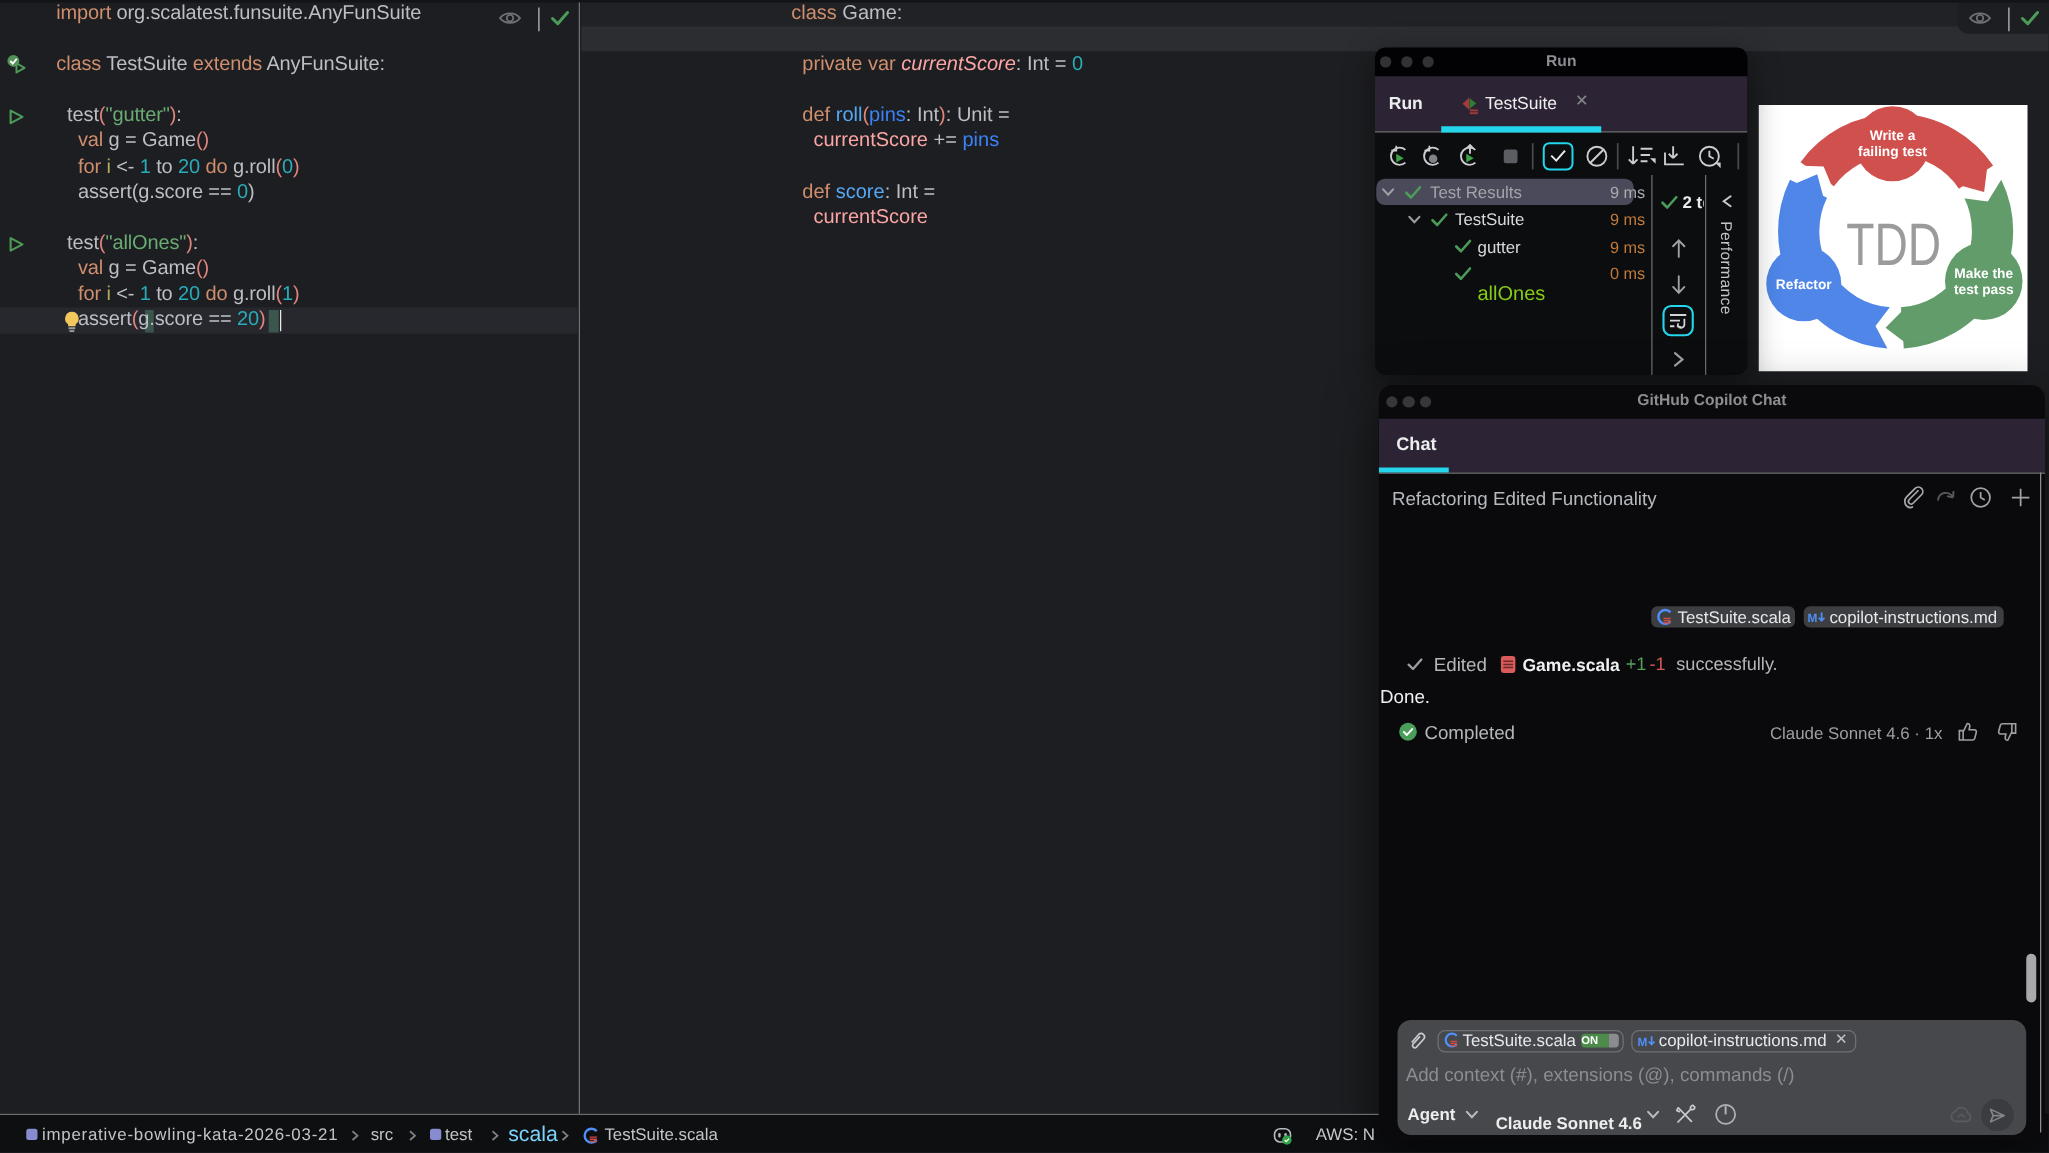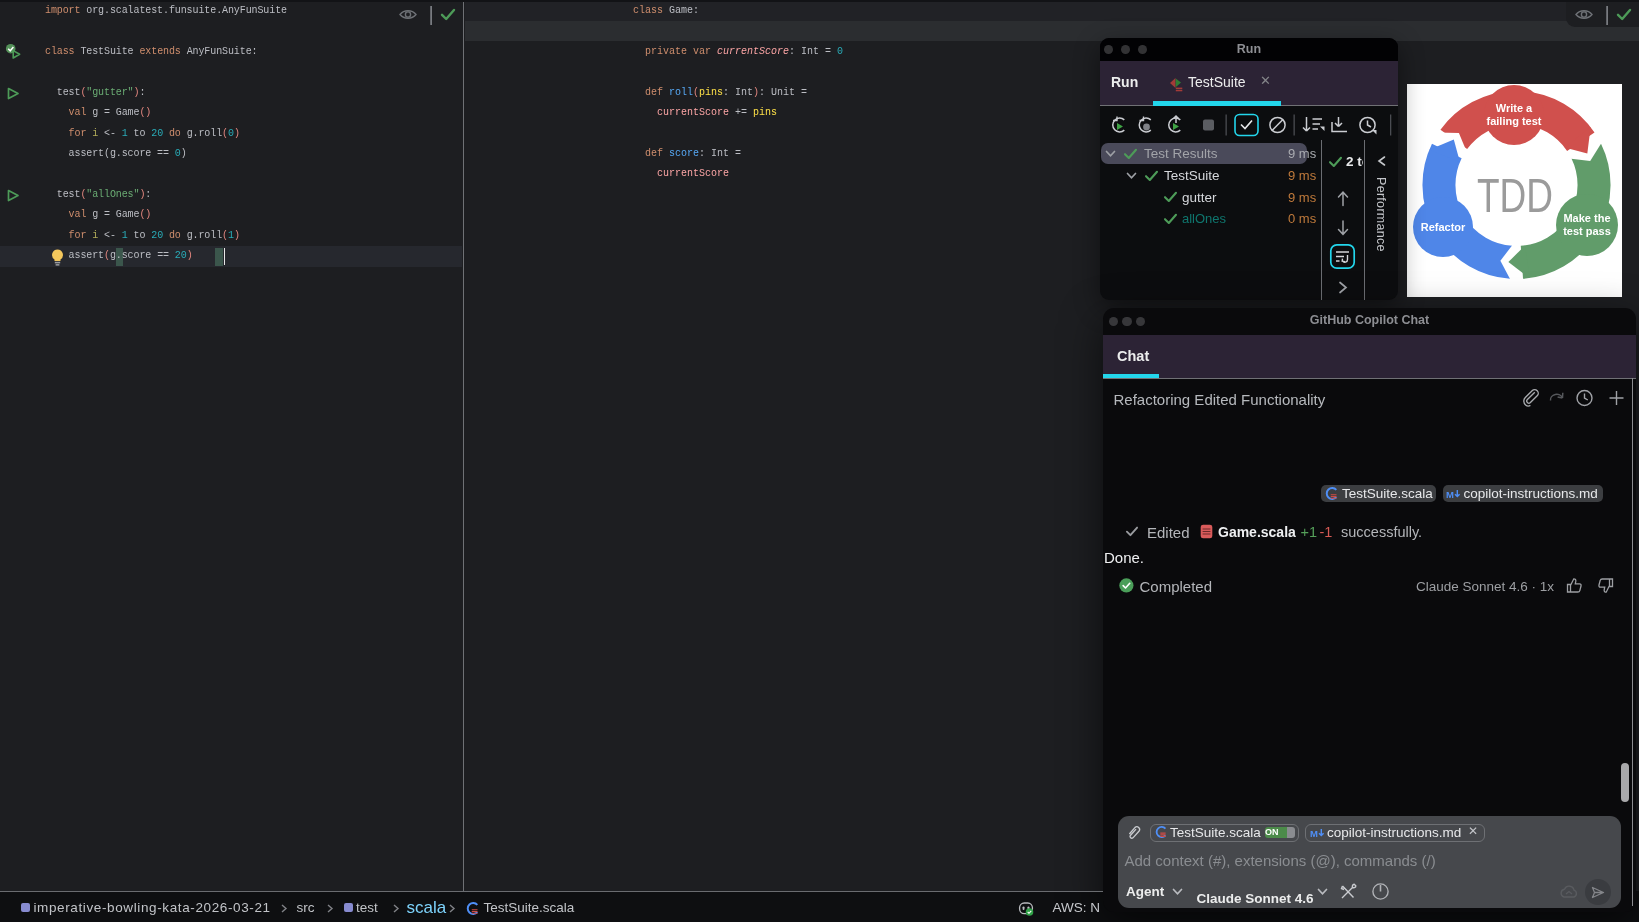--- a/index.html
+++ b/index.html
@@ -1,18 +1,18 @@
 <!DOCTYPE html>
 <html><head><meta charset="utf-8"><style>
 *{margin:0;padding:0;box-sizing:border-box}
 body{width:1639px;height:922px;background:#1d1e21;overflow:hidden;position:relative;font-family:"Liberation Sans",sans-serif}
 .abs{position:absolute}
-pre{font-family:Liberation Mono, monospace;font-size:10px;line-height:20.4px;white-space:pre;position:absolute}
+pre{font-family:Liberation Sans, sans-serif;font-size:16px;line-height:20.4px;white-space:pre;position:absolute}
 .kw{color:#cf8e6d}.pl{color:#bcbec4}.st{color:#6aab73}.nu{color:#2aacb8}
-.fn{color:#56a8f5}.fi{color:#fca5a5}.pa{color:#fde047}.pp{color:#e0857e}.ol{color:#b3ad5a}
+.fn{color:#56a8f5}.fi{color:#fca5a5}.pa{color:#3b82f6}.pp{color:#e0857e}.ol{color:#b3ad5a}
 svg{position:absolute;overflow:visible}
 </style></head><body>
 
 <div class="abs" style="left:0;top:0;width:1639px;height:1.5px;background:#121316;z-index:5"></div>
 <div class="abs" style="left:465px;top:0;width:1174px;height:20.5px;background:#212226"></div>
 <div class="abs" style="left:465px;top:20.5px;width:1174px;height:20.5px;background:#2b2d30"></div>
 <div class="abs" style="left:1566px;top:0;width:73px;height:27px;background:#1d1e21;border-radius:0 0 0 9px"></div>
 <div class="abs" style="left:0;top:246px;width:462px;height:20.5px;background:#26282e"></div>
 <div class="abs" style="left:115.7px;top:247.5px;width:7.6px;height:18px;background:#3b564c"></div>
 <div class="abs" style="left:215.2px;top:247.5px;width:7.6px;height:18px;background:#3b564c"></div>
@@ -159,21 +159,21 @@
     <div class="abs" style="left:64px;top:130px;font-size:13.5px;color:#d6d8dc">TestSuite</div>
     <div class="abs" style="left:188px;top:130px;font-size:13px;color:#c07a3b">9 ms</div>
     <svg class="abs" style="left:62.5px;top:152px" width="15" height="14" viewBox="0 0 15 14">
       <path d="M2 7.2 L5.8 11 L13 2.8" stroke="#4d9b58" stroke-width="2.1" fill="none" stroke-linecap="round" stroke-linejoin="round"></path>
     </svg>
     <div class="abs" style="left:82px;top:151.5px;font-size:13.5px;color:#d6d8dc">gutter</div>
     <div class="abs" style="left:188px;top:151.5px;font-size:13px;color:#c07a3b">9 ms</div>
     <svg class="abs" style="left:62.5px;top:173.5px" width="15" height="14" viewBox="0 0 15 14">
       <path d="M2 7.2 L5.8 11 L13 2.8" stroke="#4d9b58" stroke-width="2.1" fill="none" stroke-linecap="round" stroke-linejoin="round"></path>
     </svg>
-    <div class="abs" style="left:82px;top:173px;font-size:13px;color:#0f766e">allOnes</div>
+    <div class="abs" style="left:82px;top:189px;font-size:16px;color:#84cc16">allOnes</div>
     <div class="abs" style="left:188px;top:173px;font-size:13px;color:#c07a3b">0 ms</div>
     <div class="abs" style="left:221px;top:102px;width:1.2px;height:160px;background:#6b6d72"></div>
     <div class="abs" style="left:263.5px;top:102px;width:1.2px;height:160px;background:#6b6d72"></div>
     <svg class="abs" style="left:228px;top:117px" width="15" height="14" viewBox="0 0 15 14">
       <path d="M2 7.2 L5.8 11 L13 2.8" stroke="#4d9b58" stroke-width="2.1" fill="none" stroke-linecap="round" stroke-linejoin="round"></path>
     </svg>
     <div class="abs" style="left:246px;top:116px;font-size:13.5px;font-weight:bold;color:#e8e9eb;width:17px;overflow:hidden;white-space:nowrap">2 te</div>
     <svg class="abs" style="left:236px;top:153px" width="14" height="92" viewBox="0 0 14 92">
 <g stroke="#9fa2a7" stroke-width="1.5" fill="none" stroke-linecap="round">
 <path d="M7 14.5 L7 1.5 M2.5 6 L7 1.2 L11.5 6"></path>

